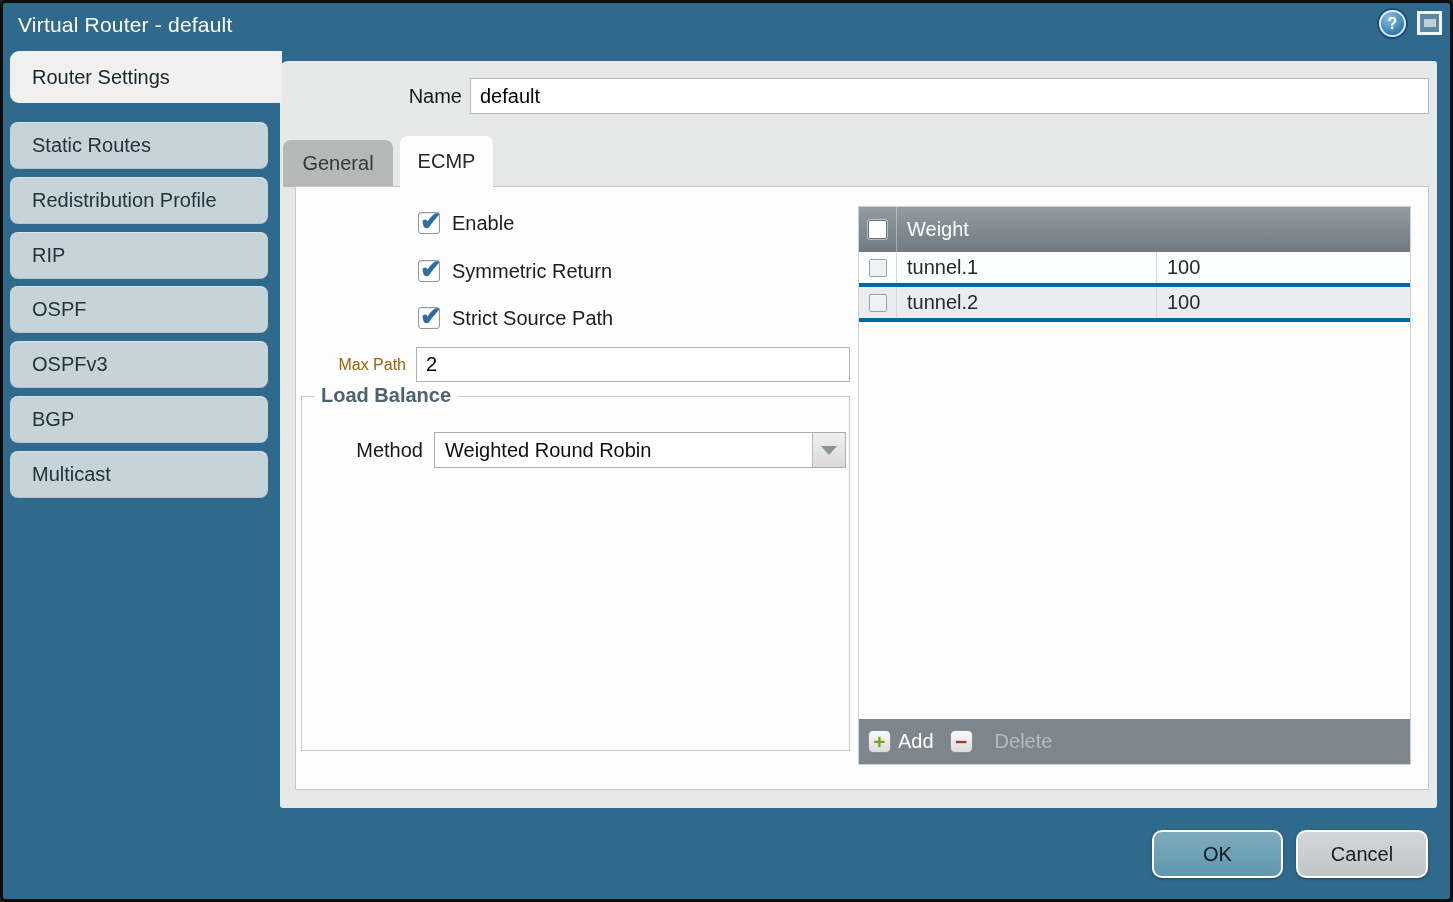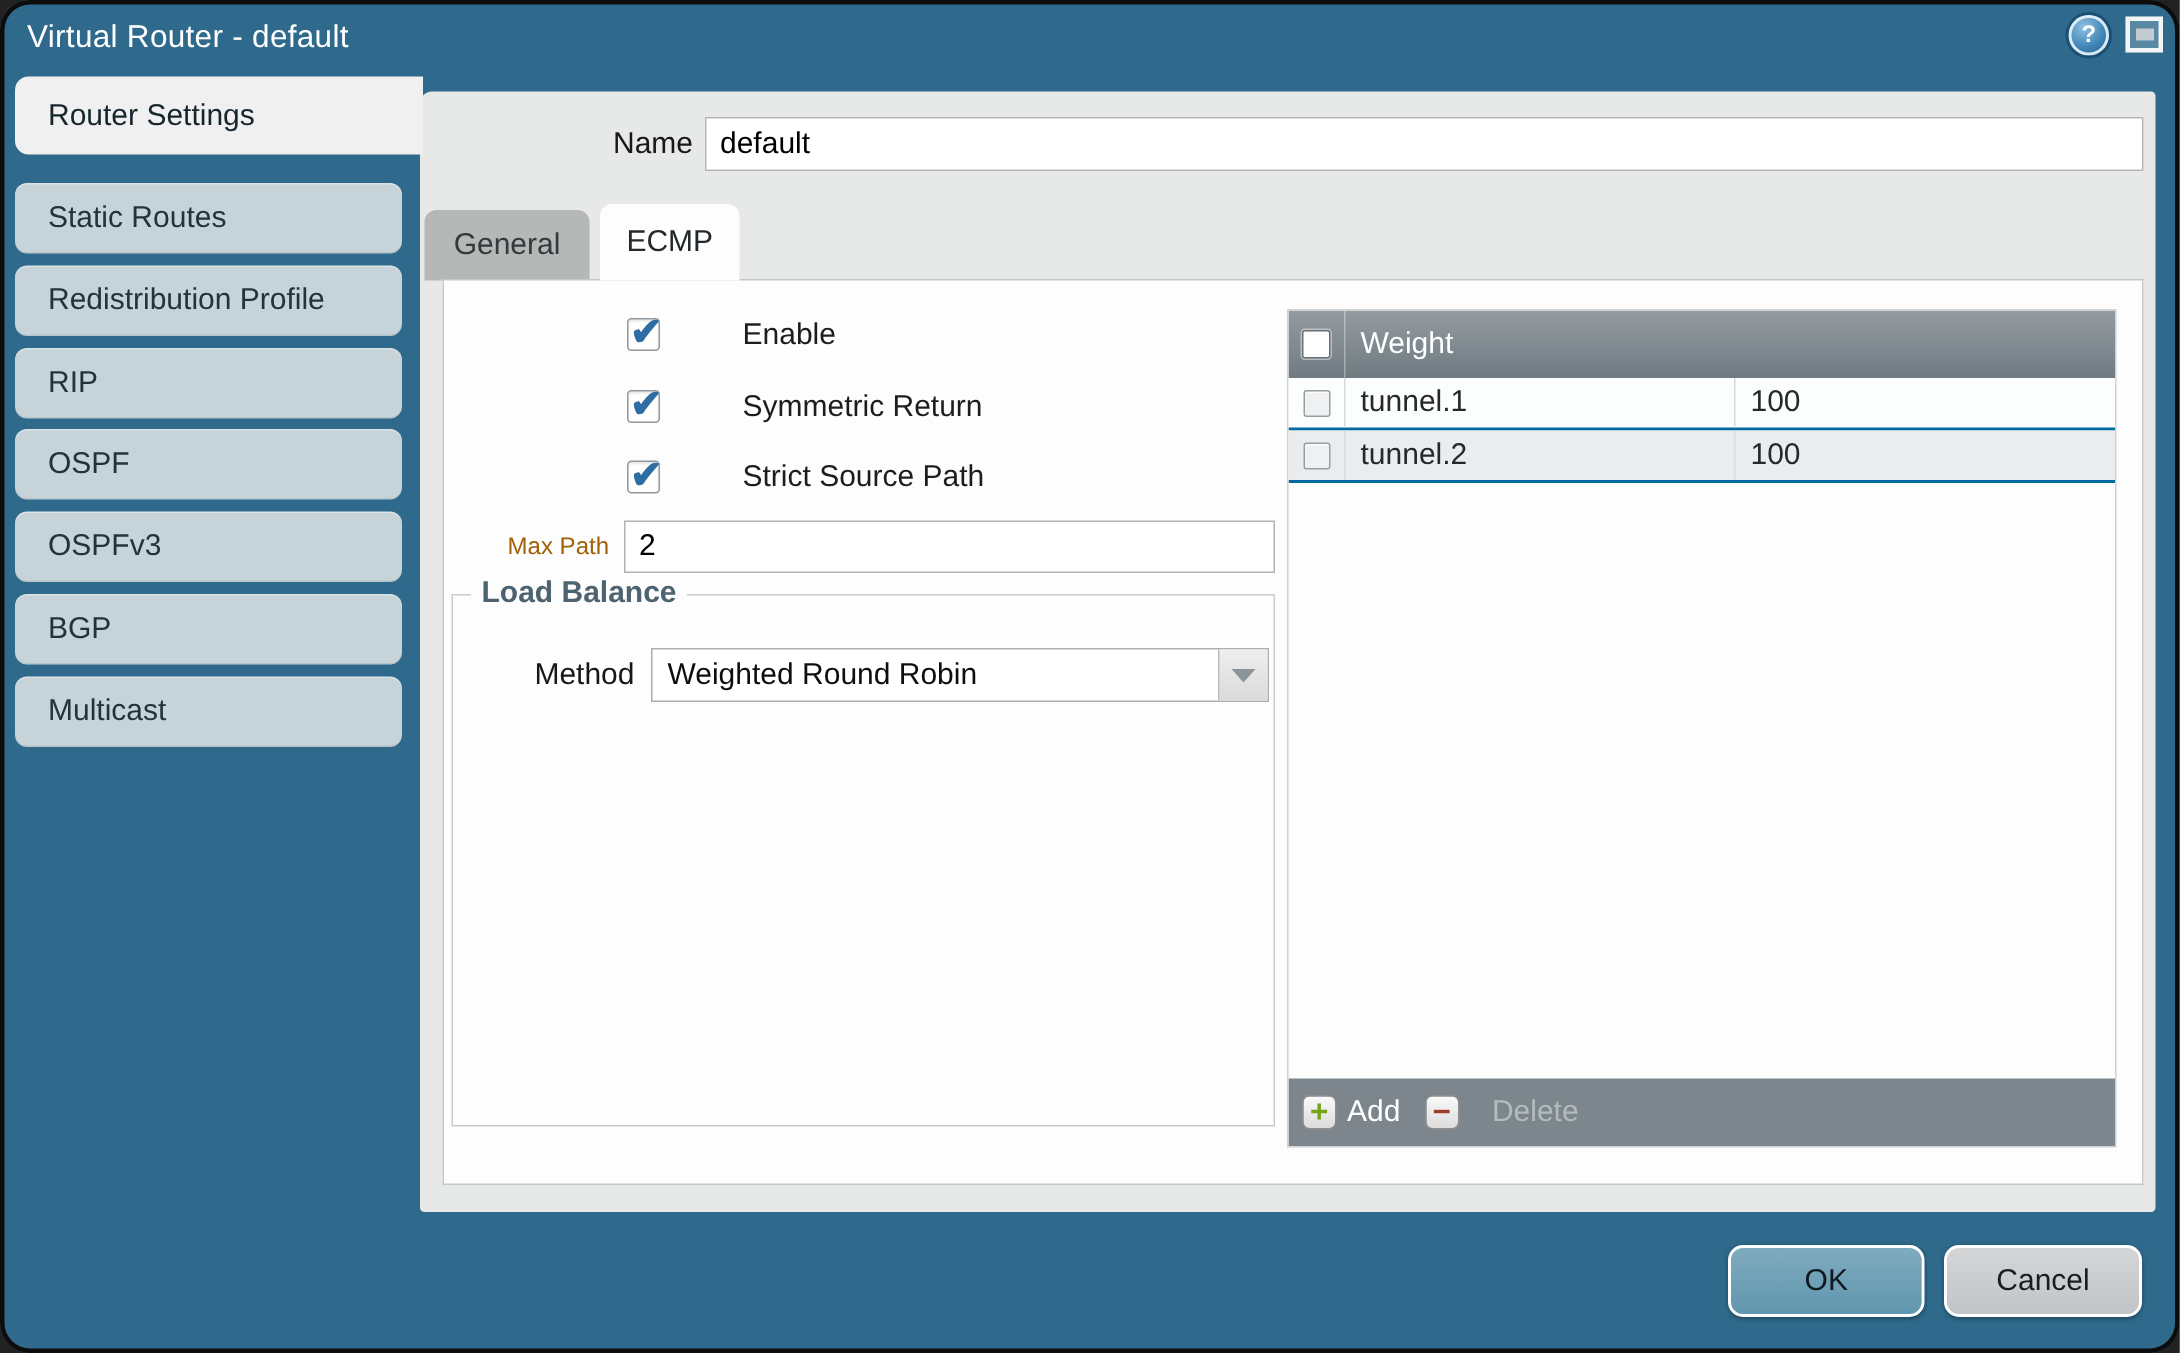--- a/index.html
+++ b/index.html
@@ -1,19 +1,19 @@
 <!DOCTYPE html>
 <html><head>
 <meta charset="utf-8">
 <style>
   html,body{margin:0;padding:0;background:#222;}
   *{box-sizing:border-box;font-family:"Liberation Sans",sans-serif;}
   #window{
     position:relative;width:1453px;height:902px;background:#2f6a8c;
-    border-radius:20px;box-shadow:inset 0 0 0 3px #0c0c0c;overflow:hidden;
+    border-radius:5px;box-shadow:inset 0 0 0 3px #0c0c0c;overflow:hidden;
   }
   .abs{position:absolute;}
   
   .title-text{left:18px;top:13px;font-size:21px;color:#fff;letter-spacing:.2px;}
   .help-icon{
     left:1379px;top:10px;width:27px;height:27px;border-radius:50%;cursor:pointer;
     background:radial-gradient(circle at 38% 30%,#8fc0e2 0%,#3e84b5 55%,#1c5a85 100%);
     box-shadow:inset 0 0 0 2px rgba(235,245,250,.9),0 0 0 2px #1b4f74;
     display:flex;align-items:center;justify-content:center;color:#fff;font-weight:bold;font-size:16px;
   }
@@ -51,21 +51,21 @@
   }
   .white-panel{left:295px;top:186px;width:1134px;height:604px;background:#fdfdfd;border:1px solid #c6c7c8;}
   
   .cb-row{position:absolute;left:122px;display:flex;align-items:center;gap:12px;height:24px;}
   .checkbox{
     position:relative;width:22px;height:22px;background:#fff;border:1px solid #8f989e;border-radius:3px;
     box-shadow:inset 0 1px 2px rgba(0,0,0,.12);cursor:pointer;flex:0 0 auto;
   }
   .checkbox .mark{position:absolute;left:1px;top:-7px;font-size:26px;font-weight:bold;color:#2d6da3;}
   .checkbox .mark::before{content:"\2714";}
-  .cb-label{font-size:20px;color:#1d1d1f;margin-left:43px;}
+  .cb-label{font-size:20px;color:#1d1d1f;}
   
   .maxpath-label{left:0;top:160px;width:110px;height:35px;line-height:35px;text-align:right;font-size:16px;color:#a16207;}
   .maxpath-input{
     left:120px;top:160px;width:434px;height:35px;border:1px solid #b0b2b6;background:#fff;
     font-size:20px;padding:0 9px;color:#000;outline:none;
   }
   
   .lb-fieldset{left:5px;top:209px;width:549px;height:355px;border:1px solid #c9cacc;}
   .lb-legend{position:absolute;top:-13px;left:12px;background:#fdfdfd;padding:0 7px;font-size:20px;font-weight:bold;color:#4e6370;}
   .method-label{left:20px;top:35px;width:101px;height:36px;line-height:36px;text-align:right;font-size:20px;color:#18181a;}
@@ -76,21 +76,21 @@
     border-left:1px solid #b7b9bb;display:flex;align-items:center;justify-content:center;cursor:pointer;
   }
   .triangle-down{width:0;height:0;border-left:8px solid transparent;border-right:8px solid transparent;border-top:9px solid #8b9499;}
   
   .ecmp-table{left:562px;top:19px;width:553px;height:559px;border:1px solid #cfd1d3;background:#fdfdfd;overflow:hidden;}
   .thead{display:flex;height:45px;background:linear-gradient(#949ca1,#6f7a81);color:#fff;align-items:stretch;}
   .hcol-cb{width:38px;display:flex;align-items:center;justify-content:center;border-right:1px solid rgba(255,255,255,.35);}
   .hcol-if{width:260px;display:flex;align-items:center;padding-left:10px;font-size:20px;border-right:1px solid rgba(255,255,255,.35);}
   .hcol-w{flex:1;display:flex;align-items:center;padding-left:10px;font-size:20px;}
   .hdr-checkbox{width:19px;height:19px;background:#fff;border:1px solid #697076;border-radius:2px;box-shadow:0 0 0 1px rgba(255,255,255,.45);cursor:pointer;}
-  .trow{display:flex;height:35px;border-bottom:2px solid #0369a1;font-size:20px;color:#26282a;cursor:pointer;}
+  .trow{display:flex;height:35px;border-bottom:4px solid #0369a1;font-size:20px;color:#26282a;cursor:pointer;}
   .trow.odd{background:#fcfdfd;}
   .trow.even{background:#e9edf0;}
   .rcol-cb{width:38px;display:flex;align-items:center;justify-content:center;border-right:1px solid #d7dadc;}
   .rcol-if{width:260px;display:flex;align-items:center;padding-left:10px;border-right:1px solid #d7dadc;}
   .rcol-w{flex:1;display:flex;align-items:center;padding-left:10px;}
   .row-checkbox{width:18px;height:18px;background:#eef0f1;border:1px solid #989fa4;border-radius:2px;
     box-shadow:inset 0 1px 1px rgba(255,255,255,.9);cursor:pointer;}
   .tfoot{position:absolute;left:0;right:0;bottom:0;height:45px;background:#7c868c;display:flex;align-items:center;padding-left:9px;}
   .btn-add{display:flex;align-items:center;gap:7px;color:#fff;font-size:20px;cursor:pointer;}
   .btn-delete{display:flex;align-items:center;gap:22px;color:#b2bbc0;font-size:20px;margin-left:16px;cursor:default;}

